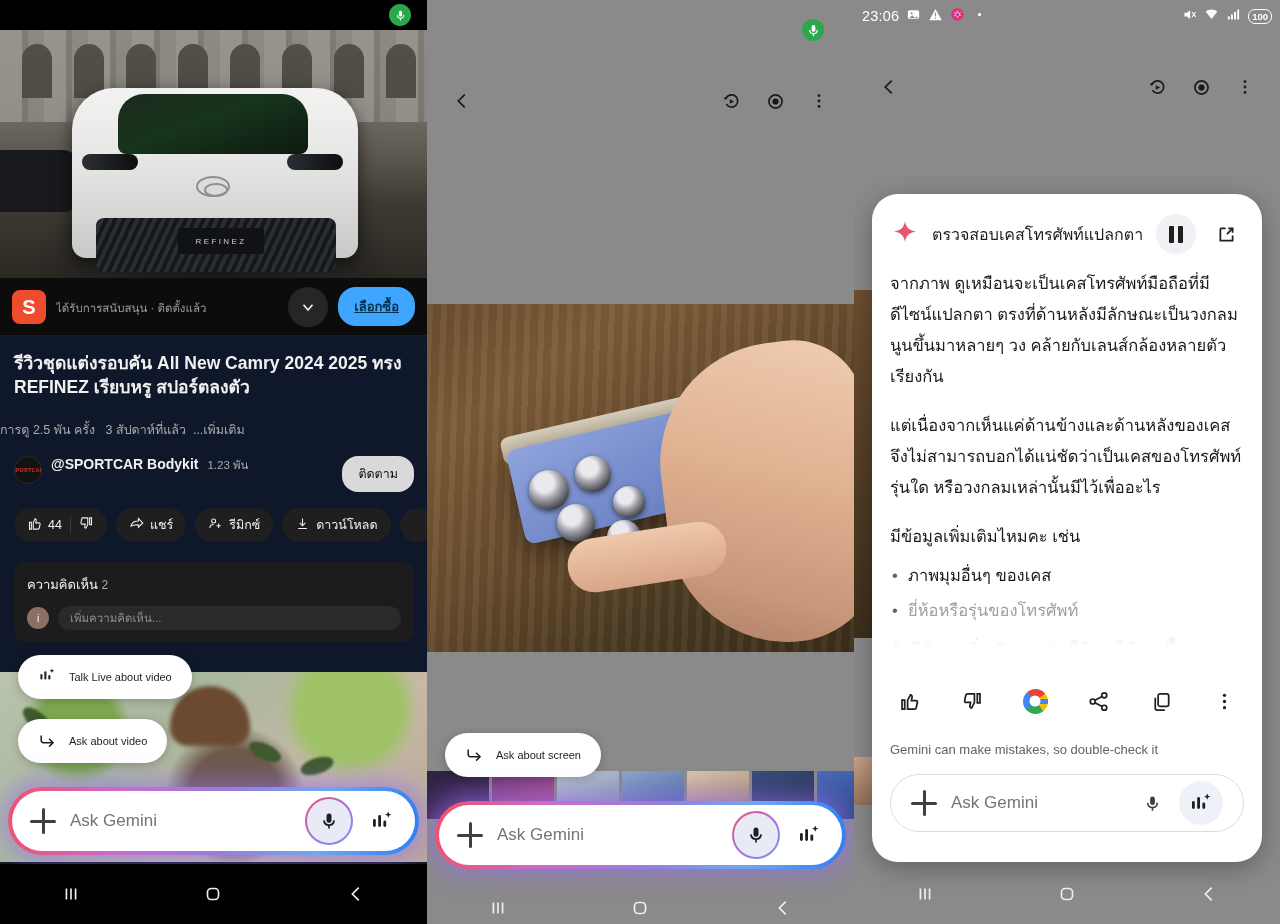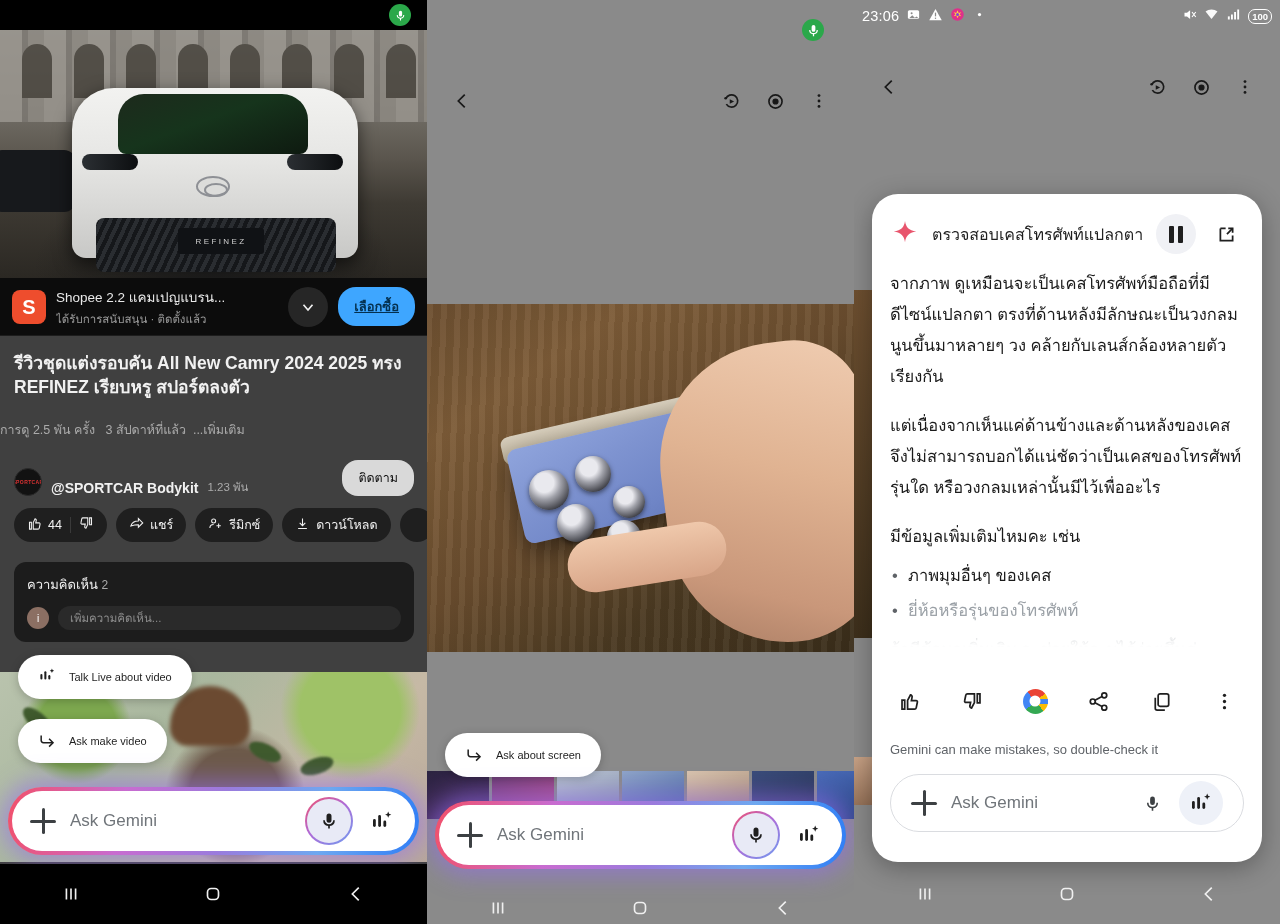--- a/index.html
+++ b/index.html
@@ -6,21 +6,21 @@
   html, body {
     width: 1280px; height: 924px;
     font-family: "Liberation Sans", "DejaVu Sans", sans-serif;
     overflow: hidden; background: #8a8a8a;
   }
   #root { position: relative; width: 1280px; height: 924px; }
 
   
   #panel-left {
     position: absolute; left: 0; top: 0; width: 427px; height: 924px;
-    background: #404040; overflow: hidden;
+    background: #0f172a; overflow: hidden;
   }
   .yt-statusbar {
     position: absolute; left: 0; top: 0; width: 427px; height: 30px;
     background: #000; z-index: 5;
   }
   .mic-badge {
     position: absolute; width: 22px; height: 22px; border-radius: 50%;
     background: #2ba84a; display: flex; align-items: center; justify-content: center;
   }
   .mic-badge svg { width: 13px; height: 13px; fill: #fff; }
@@ -74,21 +74,21 @@
   .promo-texts{flex:1;min-width:0;}
   .promo-title{color:#e8e8e8;font-size:13.5px;white-space:nowrap;overflow:hidden;text-overflow:ellipsis;}
   .promo-sub{color:#9a9a9a;font-size:11.5px;margin-top:2px;white-space:nowrap;overflow:hidden;text-overflow:ellipsis;}
   .promo-chevron{width:40px;height:40px;border-radius:50%;background:#262626;display:flex;align-items:center;justify-content:center;flex:0 0 auto;}
   .promo-chevron svg{width:18px;height:18px;stroke:#f0f0f0;fill:none;stroke-width:2.2;}
   .promo-cta{background:#3ea6ff;color:#04304f;font-size:13px;font-weight:600;border:none;border-radius:18px;padding:9px 16px;cursor:pointer;flex:0 0 auto;text-decoration:underline;}
 
   .yt-title{position:absolute;left:14px;top:352px;width:400px;color:#f1f1f1;font-size:17.5px;font-weight:700;line-height:1.35;}
   .yt-meta{position:absolute;left:0;top:420px;color:#aaa;font-size:12.5px;}
 
-  .yt-channel{position:absolute;left:14px;top:456px;width:400px;height:40px;display:flex;align-items:flex-end;gap:9px;}
+  .yt-channel{position:absolute;left:14px;top:456px;width:400px;height:40px;display:flex;align-items:flex-start;gap:9px;}
   .ch-avatar{width:28px;height:28px;border-radius:50%;background:#121212;border:1px solid #2a2a2a;display:flex;align-items:center;justify-content:center;overflow:hidden;}
   .ch-avatar span{color:#d33;font-size:5px;font-weight:700;letter-spacing:.4px;}
   .ch-name{color:#f1f1f1;font-size:14px;font-weight:700;}
   .ch-subs{color:#aaa;font-size:11.5px;}
   .ch-follow{margin-left:auto;background:#d9d9d9;color:#0f0f0f;border:none;border-radius:16px;font-size:12.5px;padding:8px 16px;cursor:pointer;}
 
   .yt-actions{position:absolute;left:14px;top:508px;width:420px;height:34px;display:flex;gap:9px;align-items:center;}
   .chip{height:34px;border-radius:17px;background:#1f1f1f;display:flex;align-items:center;gap:6px;padding:0 13px;color:#f1f1f1;font-size:12.5px;white-space:nowrap;cursor:pointer;flex:0 0 auto;}
   .chip svg{width:15px;height:15px;stroke:#f1f1f1;fill:none;stroke-width:1.7;}
   .chip .div{width:1px;height:16px;background:#3a3a3a;margin:0 2px;}
@@ -267,21 +267,20 @@
       <div class="plate">
         <span>REFINEZ</span>
       </div>
     </div>
 
     <div class="yt-promo">
       <div class="shopee-icon">
         <span>S</span>
       </div>
       <div class="promo-texts">
-        <div class="promo-title">Shopee 2.2 แคมเปญแบรน...</div>
         <div class="promo-sub">ได้รับการสนับสนุน · ติดตั้งแล้ว</div>
       </div>
       <div class="promo-chevron">
         <svg viewBox="0 0 24 24">
             <polyline points="6,9 12,16 18,9"></polyline>
           </svg>
       </div>
       <button class="promo-cta">เลือกซื้อ</button>
     </div>
 
@@ -373,21 +372,21 @@
       <span class="lbl">Talk Live about video</span>
     </div>
 
     <div class="sugg" style="left:18px;top:719px;">
       <span>
         <svg viewBox="0 0 24 24">
             <path d="M4 7v6a3 3 0 0 0 3 3h11"></path>
             <polyline points="14,11 19,16 14,21"></polyline>
           </svg>
       </span>
-      <span class="lbl">Ask make video</span>
+      <span class="lbl">Ask about video</span>
     </div>
 
     <div class="gbar-wrap" style="left:8px;top:787px;width:411px;height:68px;">
       <div class="gbar">
         <div class="gplus"></div>
         <div class="gph">Ask Gemini</div>
         <div class="gmic-ring">
           <div class="gmic-in">
             <svg viewBox="0 0 24 24">
                 <path d="M12 14a3 3 0 0 0 3-3V6a3 3 0 0 0-6 0v5a3 3 0 0 0 3 3zm5-3a5 5 0 0 1-10 0H5a7 7 0 0 0 6 6.92V21h2v-3.08A7 7 0 0 0 19 11z"></path>

